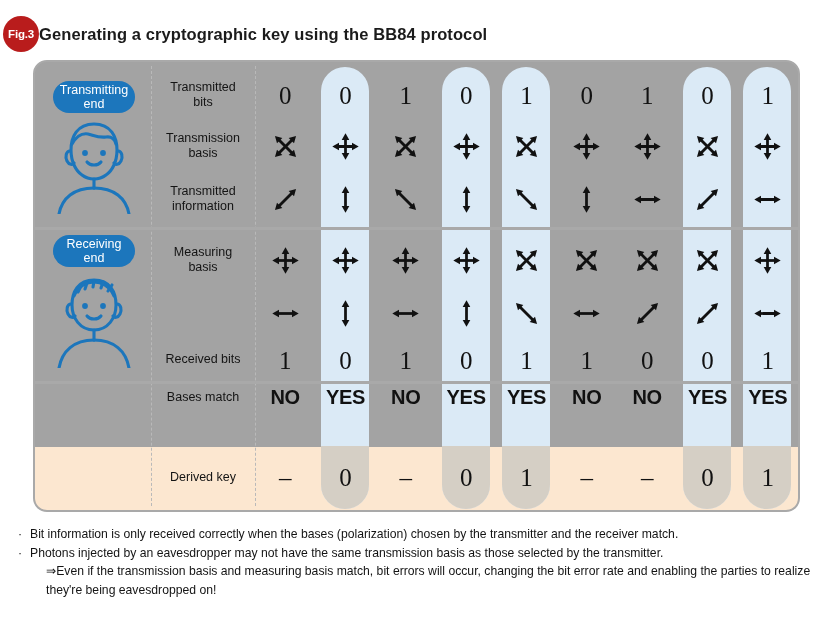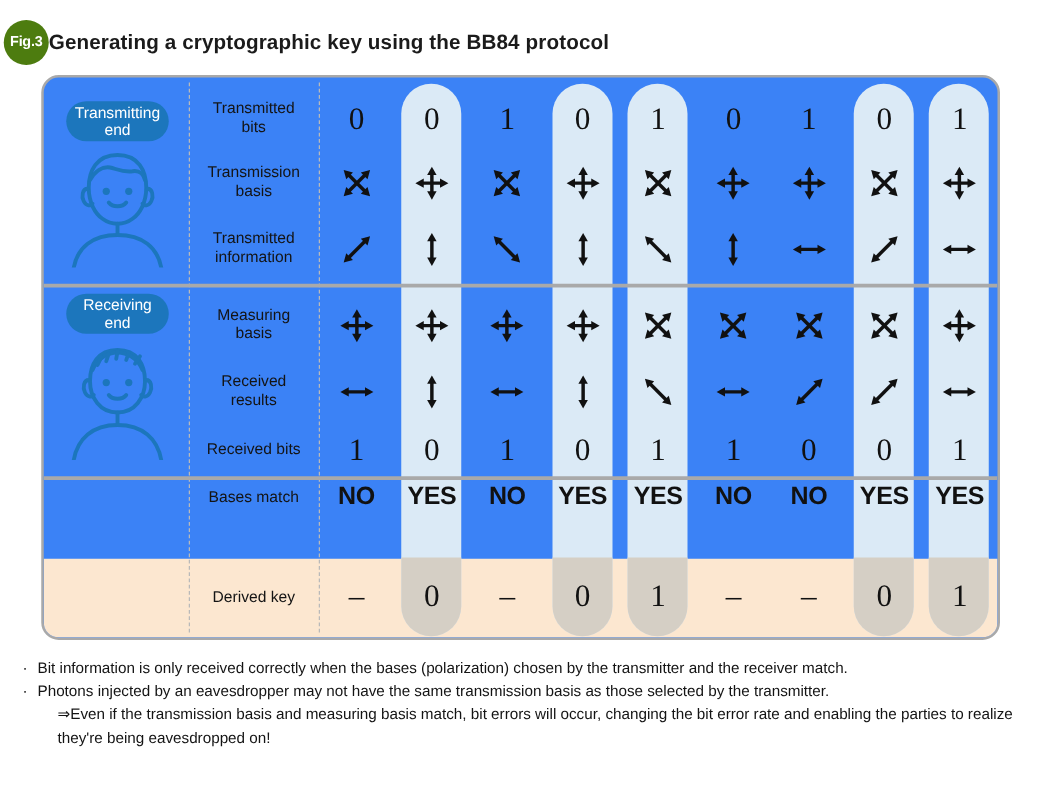--- a/index.html
+++ b/index.html
@@ -5,30 +5,30 @@
   html,body{margin:0;padding:0;}
   body{
     width:840px;height:640px;background:#ffffff;
     font-family:"Liberation Sans",sans-serif;
     color:#1a1a1a;overflow:hidden;position:relative;
   }
 
   
   .header{position:absolute;left:0;top:14px;width:840px;height:40px;display:flex;align-items:center;}
   .fig-badge{
-    width:36px;height:36px;border-radius:50%;background:#4d7c0f;color:#ffffff;
+    width:36px;height:36px;border-radius:50%;background:#b91c1c;color:#ffffff;
     display:flex;align-items:center;justify-content:center;
     font-size:11.5px;font-weight:bold;letter-spacing:-.2px;margin-left:3px;flex:0 0 auto;
   }
   .header-title{font-size:16.5px;font-weight:bold;color:#1b1b1b;letter-spacing:.1px;}
 
   
   .card{
     position:absolute;left:33px;top:60px;width:767px;height:452px;
-    border:2.5px solid #a9a9a9;border-radius:14px;background:#3b82f6;
+    border:2.5px solid #a9a9a9;border-radius:14px;background:#a3a3a3;
     box-sizing:border-box;overflow:hidden;
   }
   .card-inner{position:absolute;inset:0;}
 
   
   .peach-band{position:absolute;left:0;right:0;bottom:0;height:63px;background:#fce7d0;}
 
   
   .hl-layer{position:absolute;inset:0;}
   .hl-col{
@@ -436,21 +436,20 @@
                 <line x1="50" y1="20" x2="50" y2="80" stroke="#111" stroke-width="8.4" stroke-linecap="butt"></line>
                 <path d="M 0 0 L -15 -8.5 L -15 8.5 Z" transform="translate(90,50) rotate(0) scale(1.35)" fill="#111"></path>
                 <path d="M 0 0 L -15 -8.5 L -15 8.5 Z" transform="translate(10,50) rotate(180) scale(1.35)" fill="#111"></path>
                 <path d="M 0 0 L -15 -8.5 L -15 8.5 Z" transform="translate(50,90) rotate(90) scale(1.35)" fill="#111"></path>
                 <path d="M 0 0 L -15 -8.5 L -15 8.5 Z" transform="translate(50,10) rotate(-90) scale(1.35)" fill="#111"></path>
               </svg>
             </div>
           </div>
         </div>
         <div class="row" style="top: 226px; height: 50px;">
-          <div class="rlabel" style="top: 50%; transform: translateY(-50%);"><span>Received</span><br><span>results</span></div>
           <div class="rdata">
             <div>
               <svg viewBox="0 0 100 100" width="33" height="33" class="sym">
                 <line x1="20" y1="50" x2="80" y2="50" stroke="#111" stroke-width="8.4" stroke-linecap="butt"></line>
                 <path d="M 0 0 L -15 -8.5 L -15 8.5 Z" transform="translate(90,50) rotate(0) scale(1.35)" fill="#111"></path>
                 <path d="M 0 0 L -15 -8.5 L -15 8.5 Z" transform="translate(10,50) rotate(180) scale(1.35)" fill="#111"></path>
               </svg>
             </div>
             <div>
               <svg viewBox="0 0 100 100" width="33" height="33" class="sym">

